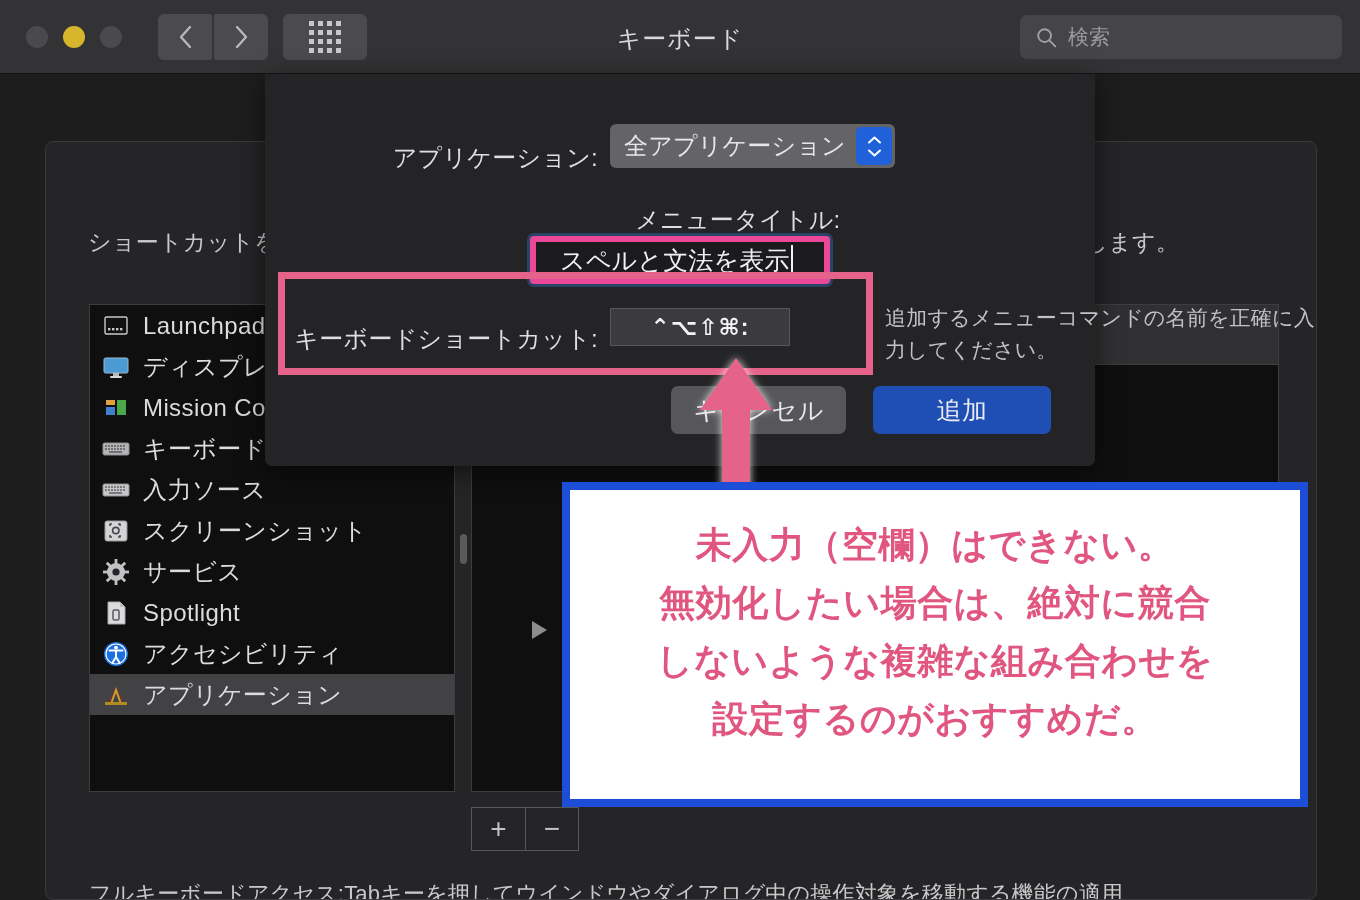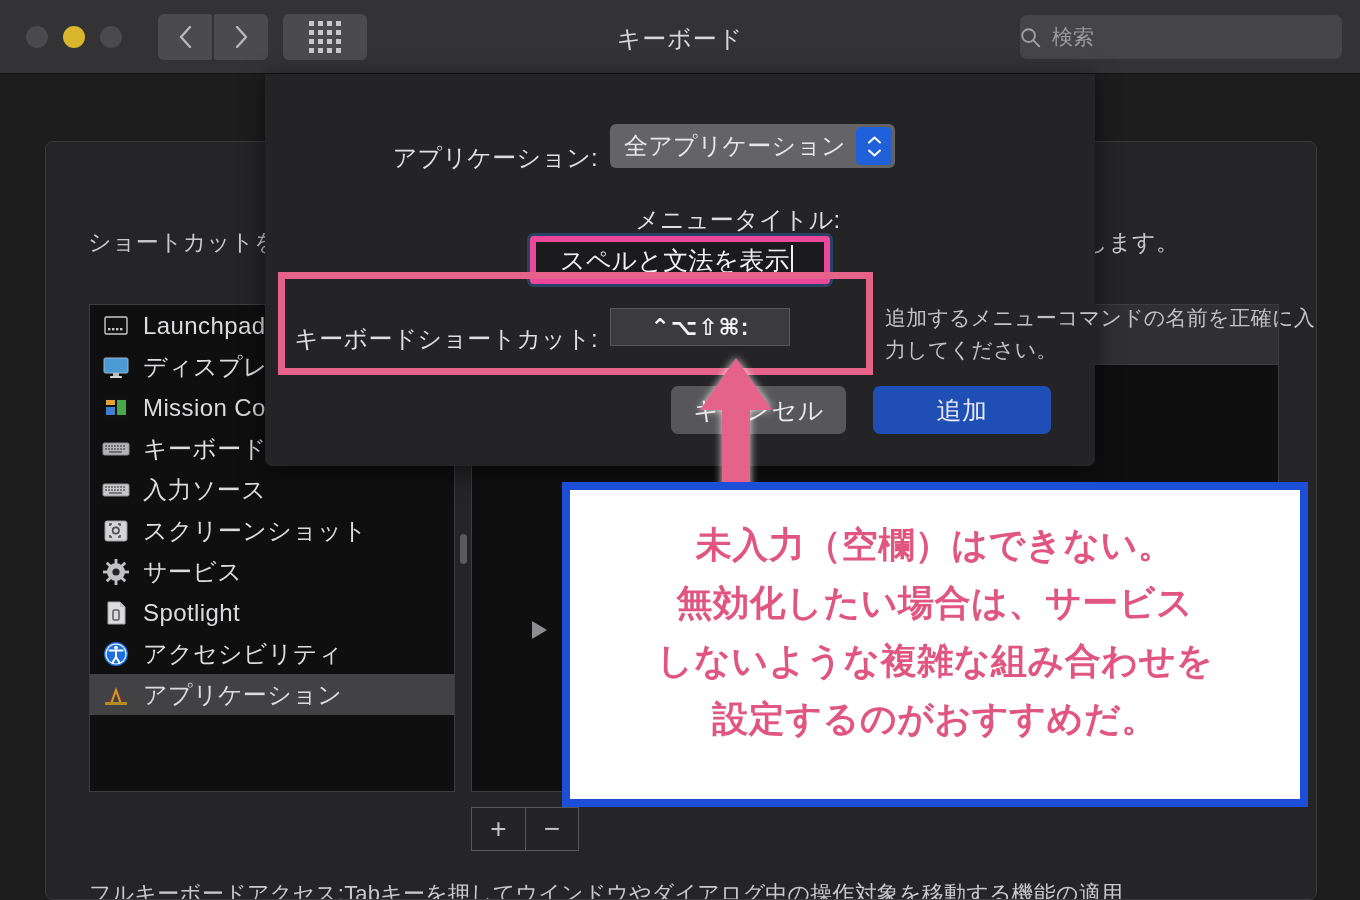--- a/index.html
+++ b/index.html
@@ -98,20 +98,21 @@
   }
 
   .searchfield {
     position: absolute;
     right: 18px; top: 15px;
     width: 322px; height: 44px;
     background: #454548;
     border-radius: 7px;
     display: flex;
     align-items: center;
+    padding-left: 16px;
     gap: 11px;
     margin-left: 15px;
   }
   .search-ico { width: 21px; height: 21px; flex: 0 0 auto; }
   .search-ph { font-size: 21px; color: #9a9a9d; }
 
   
   .mainpanel {
     position: absolute;
     left: 45px; top: 141px;
@@ -657,19 +658,19 @@
 
   <div class="arrow-wrap">
     <svg width="76" height="135" viewBox="0 0 76 135">
       <path d="M38 0 L74 52 H52 V135 H24 V52 H2 Z" fill="#e5628a"></path>
     </svg>
   </div>
 
   <div class="callout">
     <div class="callout-inner">
       <span class="cl">未入力（空欄）はできない。</span>
-      <span class="cl">無効化したい場合は、サービス</span>
+      <span class="cl">無効化したい場合は、絶対に競合</span>
       <span class="cl">しないような複雑な組み合わせを</span>
       <span class="cl">設定するのがおすすめだ。</span>
     </div>
   </div>
 
 </div>
 
 </body></html>

